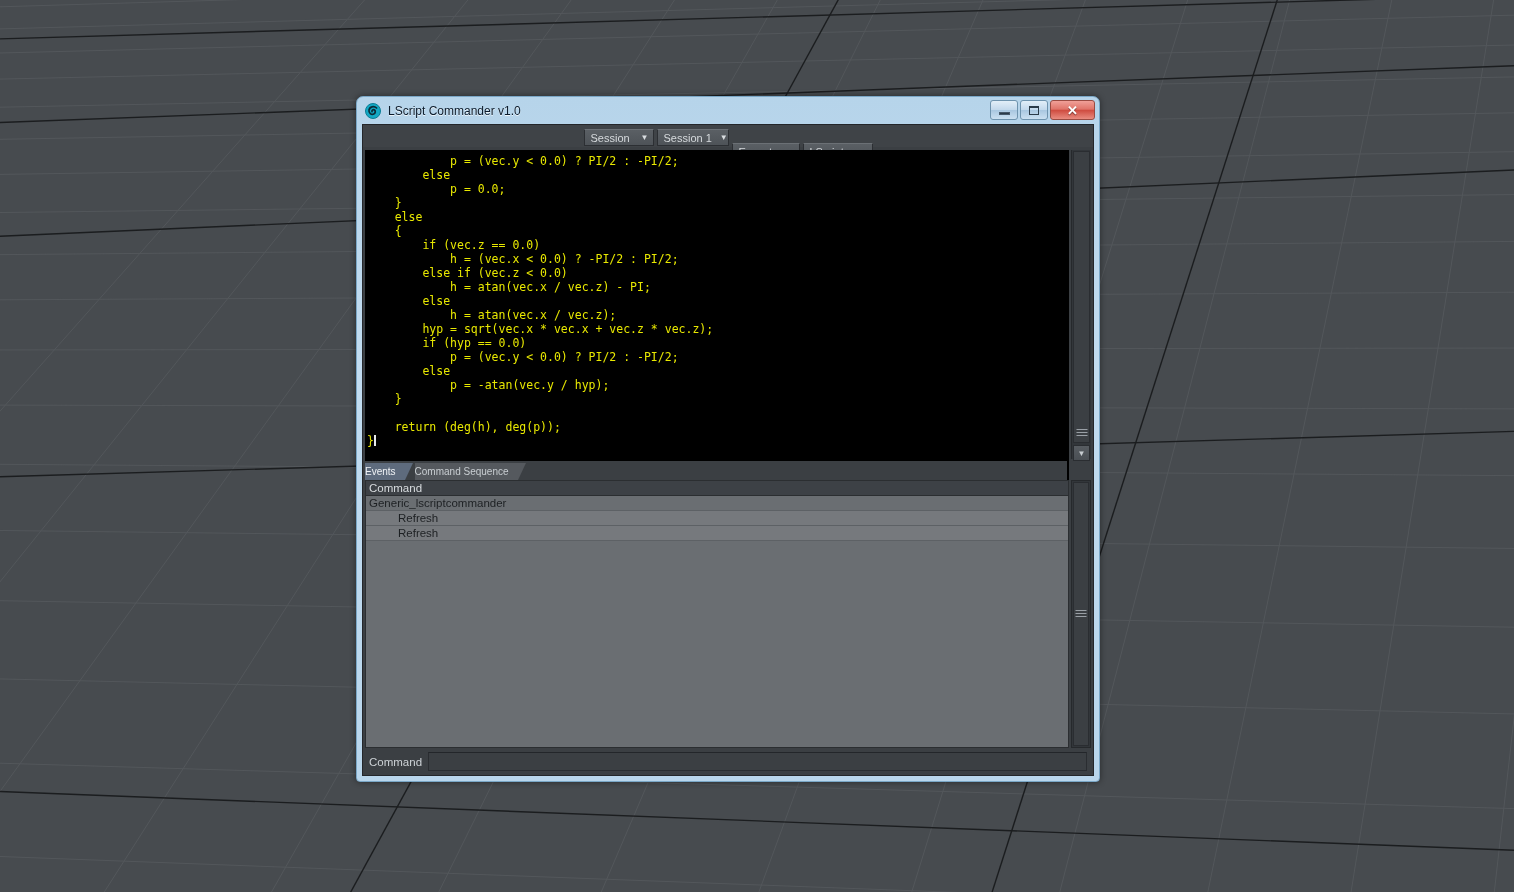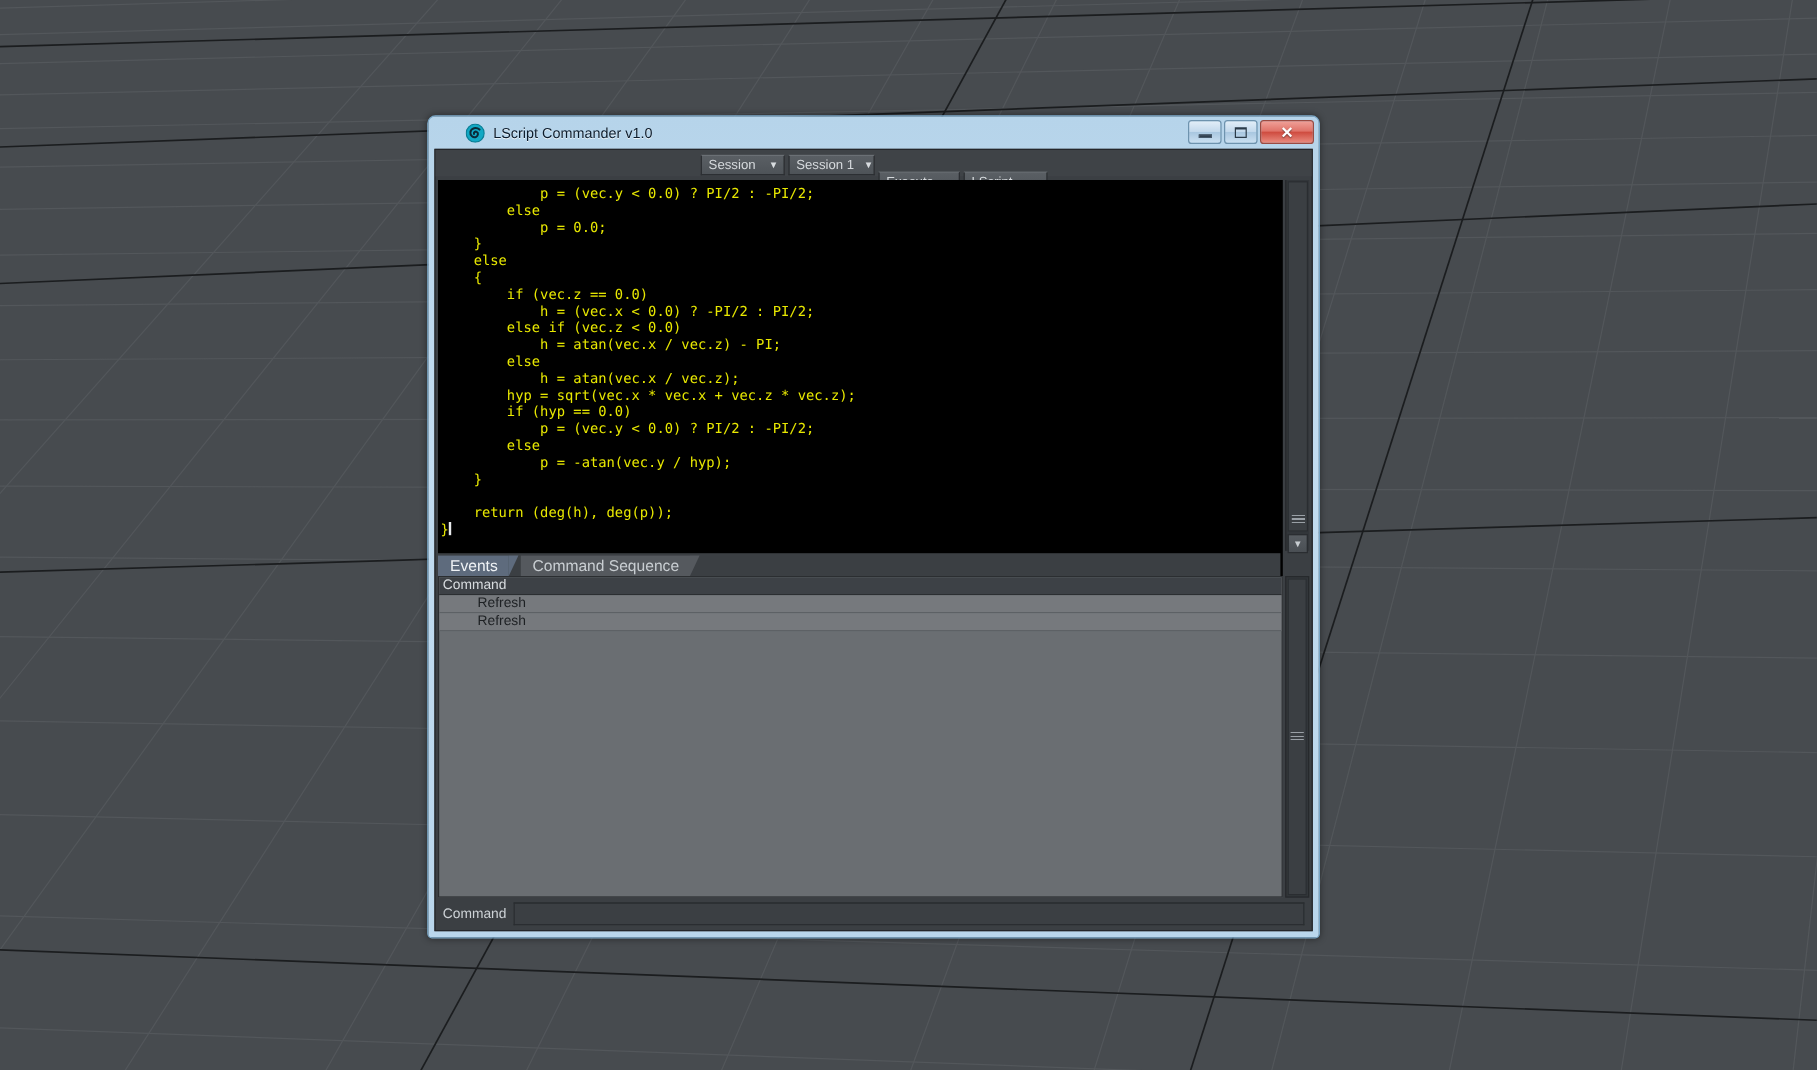--- a/index.html
+++ b/index.html
@@ -30,21 +30,20 @@
     box-shadow: 0 0 6px rgba(0,0,0,0.45);
     box-sizing: border-box;
   }
 
   #titlebar {
     position: relative;
     height: 27px;
     display: flex; align-items: center;
     padding-left: 8px;
     box-sizing: border-box;
-    margin-left: 23px;
   }
   #win-icon {
     width: 16px; height: 16px;
     position: relative;
     flex: 0 0 auto;
     margin-right: 7px;
   }
   #title-text {
     font-size: 12px;
     color: #0b1b2b;
@@ -190,24 +189,24 @@
   
   #tabstrip {
     position: absolute;
     left: 2px; top: 336px;
     width: 702px; height: 19px;
     background: #3b3f43;
     display: flex; align-items: flex-end;
   }
   .tab {
     height: 17px;
-    font-size: 13px;
+    font-size: 10px;
     color: #c9ced2;
     display: flex; align-items: center;
-    padding: 0 9px 0 10px;
+    padding: 0 9px 0 0;
     position: relative;
     background: #55595e;
     cursor: default;
     white-space: nowrap;
     box-sizing: border-box;
   }
   .tab::after {
     content: "";
     position: absolute;
     right: -8px; top: 0;
@@ -438,20 +437,23 @@
       <div class="tab inactive">
         <span>Command Sequence</span>
       </div>
     </div>
 
     <div id="listpanel">
       <div id="list">
         <div id="list-header">
           <span>Command</span>
         </div>
+        <div class="list-row">
+          <span>Generic_lscriptcommander</span>
+        </div>
         <div class="list-row alt">
           <span>Refresh</span>
         </div>
         <div class="list-row alt">
           <span>Refresh</span>
         </div>
       </div>
 
       <div id="list-sb">
         <div id="list-sb-thumb">

